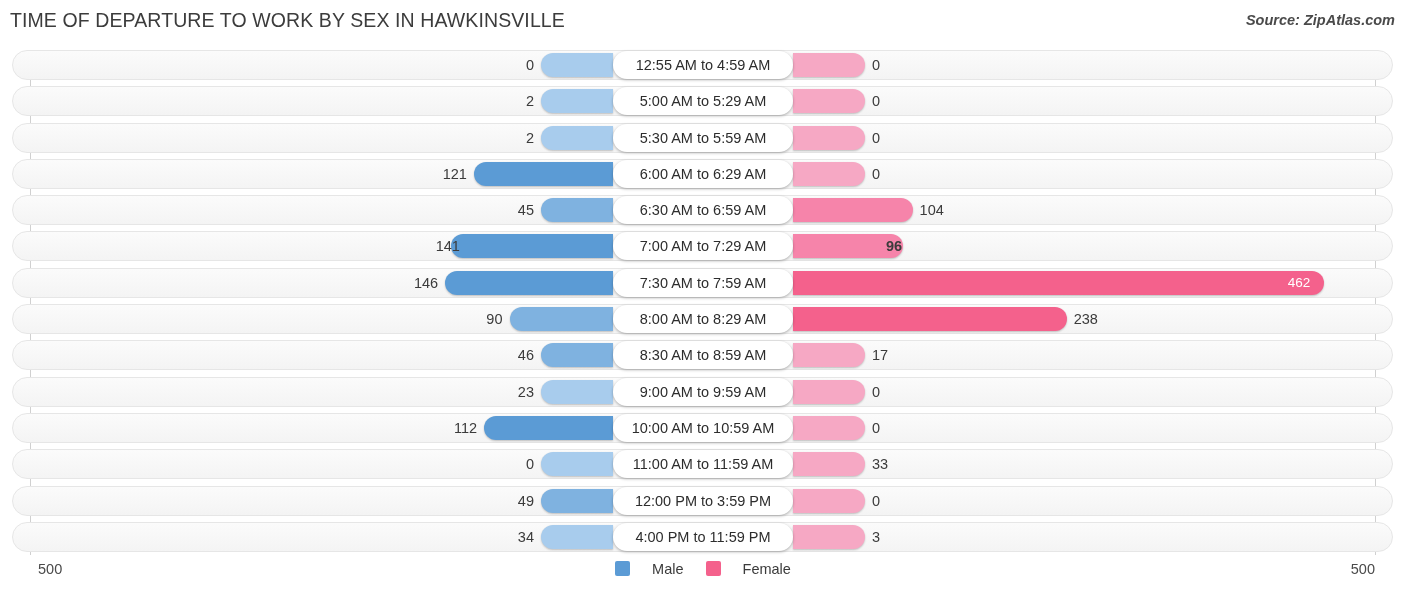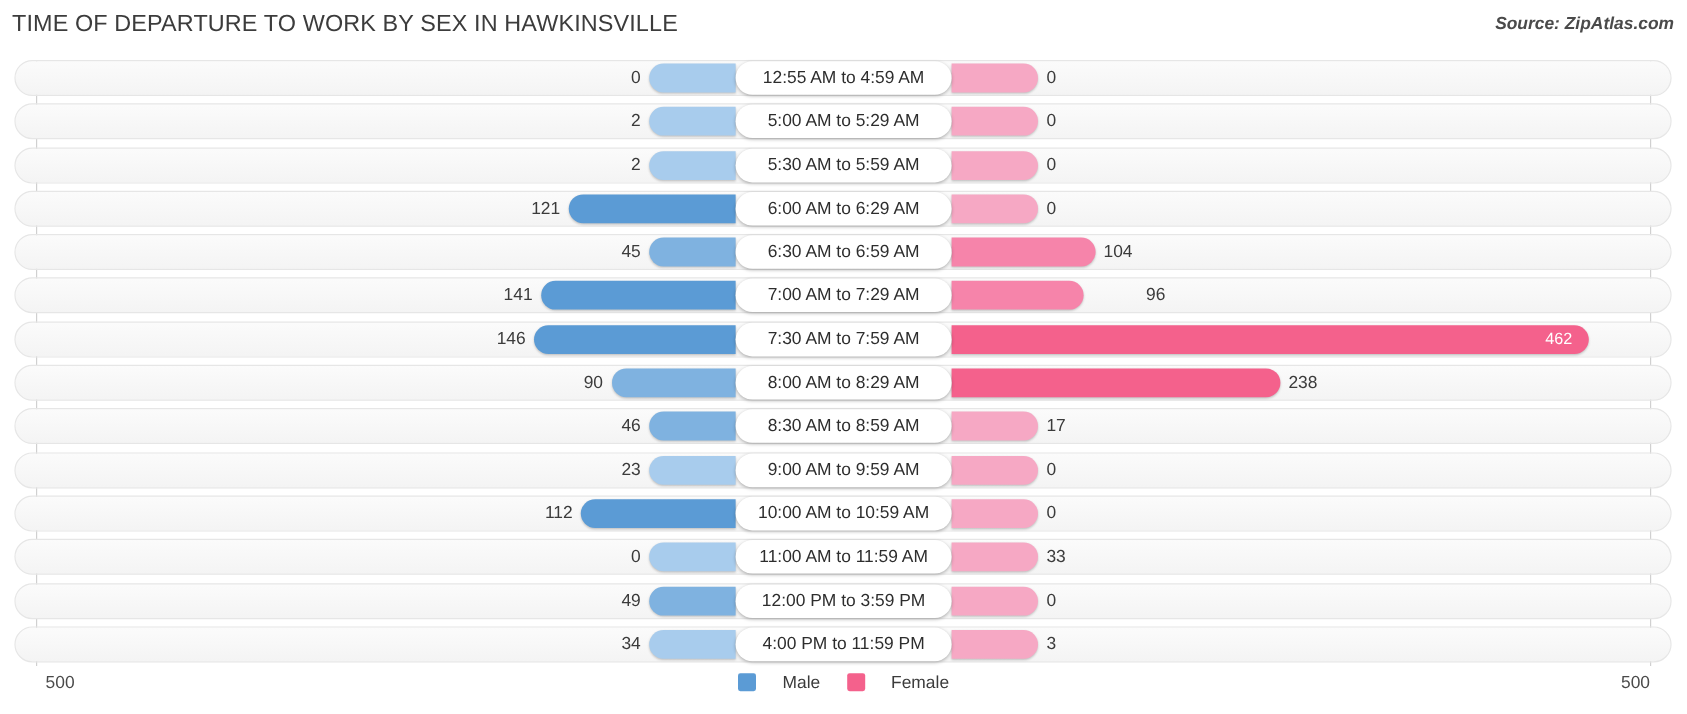--- a/index.html
+++ b/index.html
@@ -244,22 +244,22 @@
         <div class="val val-male" style="left: 0px; width: 534px;">45</div>
         <div class="val val-female" style="left: 919.6px;">104</div>
         <div class="pill">6:30 AM to 6:59 AM</div>
       </div>
       <div class="row">
         <div class="track"></div>
         <div class="bars">
           <div class="bar bar-male" style="left: 450.85px; width: 162.15px; background: rgb(91, 155, 213);"></div>
           <div class="bar bar-female" style="left: 793px; width: 110.4px; background: rgb(246, 132, 170);"></div>
         </div>
-        <div class="val val-male" style="left: 0px; width: 443.85px;">141</div>
-        <div class="val val-female" style="left: 955px;">96</div>
+        <div class="val val-male" style="left: 16px; width: 443.85px;">141</div>
+        <div class="val val-female" style="left: 886px; font-weight: bold;">96</div>
         <div class="pill">7:00 AM to 7:29 AM</div>
       </div>
       <div class="row">
         <div class="track"></div>
         <div class="bars">
           <div class="bar bar-male" style="left: 445.1px; width: 167.9px; background: rgb(91, 155, 213);"></div>
           <div class="bar bar-female" style="left: 793px; width: 531.3px; background: rgb(244, 97, 140);"></div>
         </div>
         <div class="val val-male" style="left: 0px; width: 438.1px;">146</div>
         <div class="val val-female val-inside" style="left: 793px; width: 517.3px; text-align: right;">462</div>

